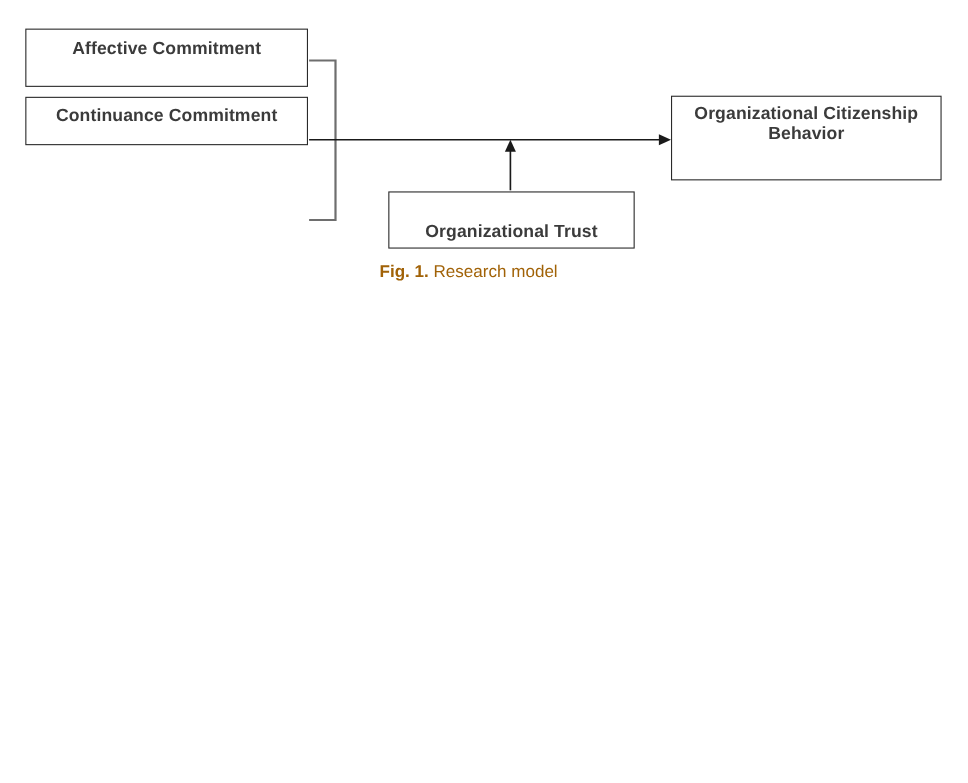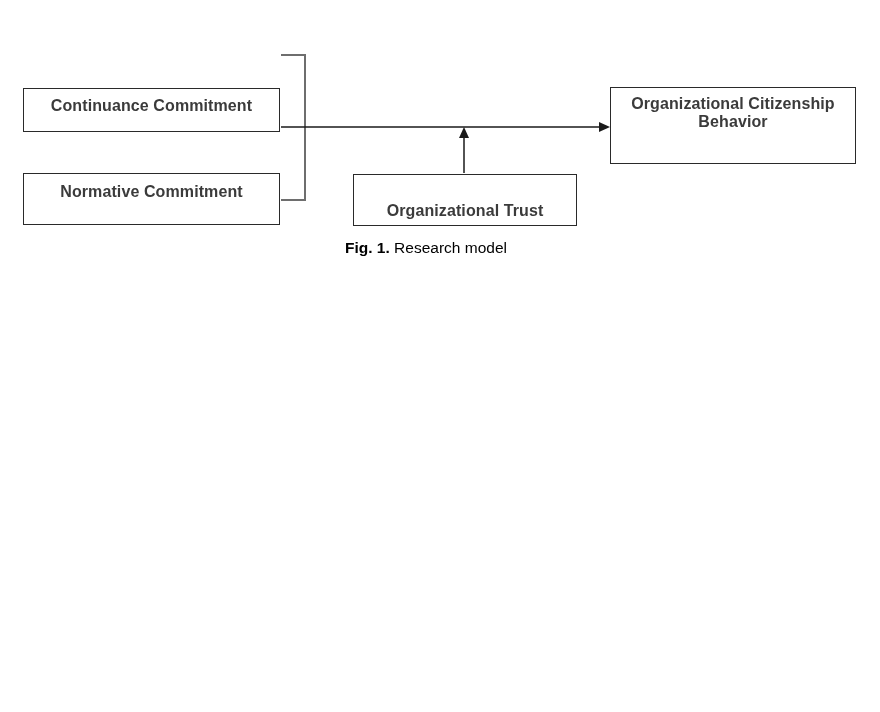--- a/index.html
+++ b/index.html
@@ -37,21 +37,21 @@
   .box-affective   { left: 23px;  top: 26px;  width: 257px; height: 53px; padding-top: 9px; }
   .box-continuance { left: 23px;  top: 88px; width: 257px; height: 44px; padding-top: 8px; text-align: center; }
   .box-normative   { left: 23px;  top: 173px; width: 257px; height: 52px; padding-top: 9px; }
   .box-trust       { left: 353px; top: 174px; width: 224px; height: 52px; padding-top: 27px; }
   .box-ocb         { left: 610px; top: 87px;  width: 246px; height: 77px; padding-top: 7px; line-height: 18px; }
   .caption {
     position: absolute;
     left: 345px;
     top: 239px;
     font-size: 15.5px;
-    color: #000000;
+    color: #a16207;
     white-space: nowrap;
   }
   .caption .fig-label { font-weight: 700; }
   .caption .fig-text  { font-weight: 400; }
 </style>
 </head>
 <body>
 
 <div class="canvas">
 
@@ -59,28 +59,28 @@
 
     <polyline points="281,55 305,55 305,200 281,200" fill="none" stroke="#6e6e6e" stroke-width="2"></polyline>
 
     <line x1="281" y1="127" x2="601" y2="127" stroke="#1a1a1a" stroke-width="1.5"></line>
     <polygon points="610,127 599,122 599,132" fill="#1a1a1a"></polygon>
 
     <line x1="464" y1="173" x2="464" y2="136" stroke="#1a1a1a" stroke-width="1.5"></line>
     <polygon points="464,127 459,138 469,138" fill="#1a1a1a"></polygon>
   </svg>
 
+  <div class="model-box box-affective">
+    <span>Affective Commitment</span>
+  </div>
 
   <div class="model-box box-continuance">
     <span>Continuance Commitment</span>
   </div>
 
-  <div class="model-box box-normative">
-    <span>Normative Commitment</span>
-  </div>
 
   <div class="model-box box-trust">
     <span>Organizational Trust</span>
   </div>
 
   <div class="model-box box-ocb">
     <span>Organizational Citizenship Behavior</span>
   </div>
 
   <div class="caption">

